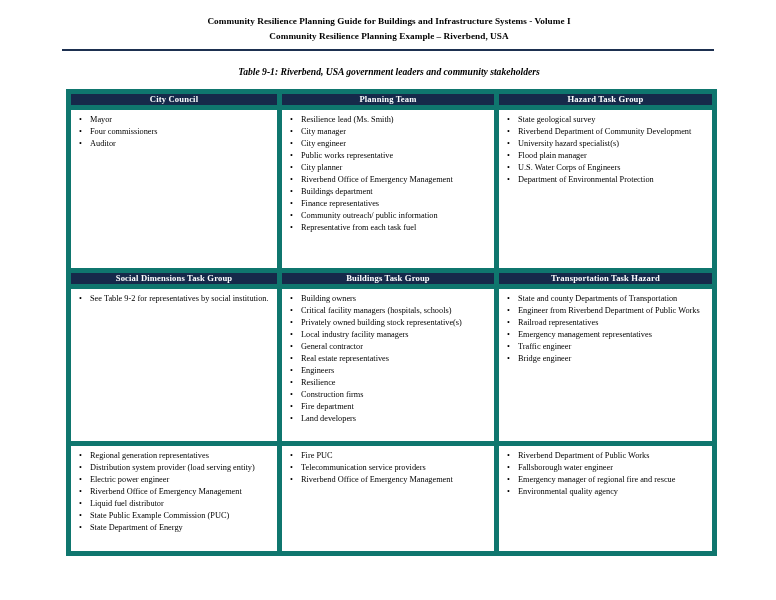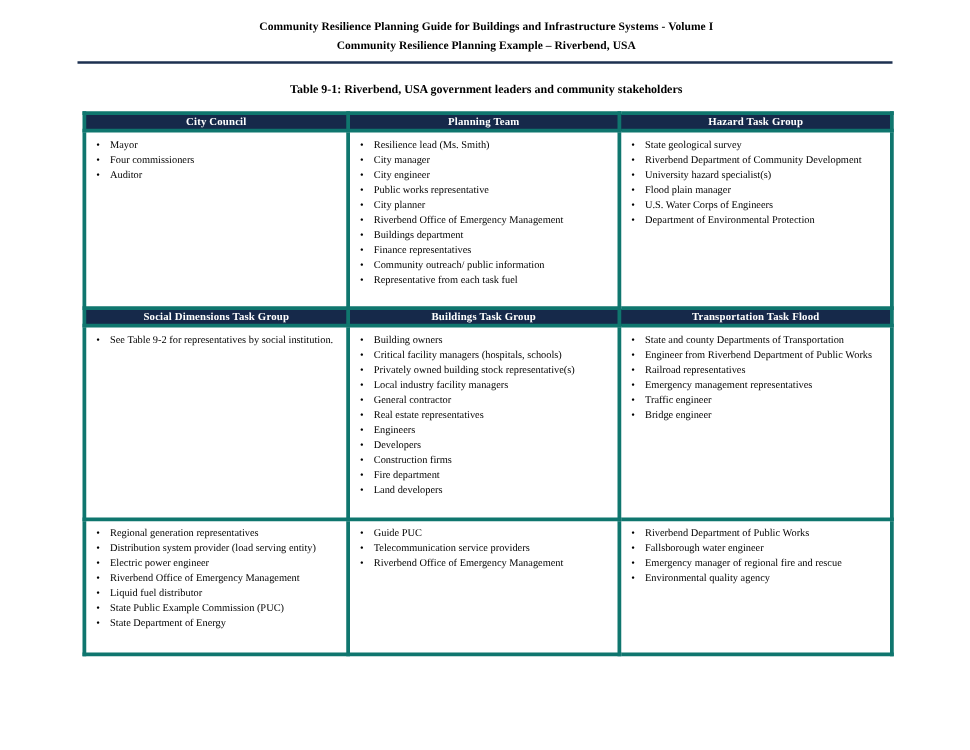--- a/index.html
+++ b/index.html
@@ -47,36 +47,37 @@
     background: #1d3050;
   }
 
   
   .table-caption {
     position: absolute;
     left: 66px;
     top: 65px;
     width: 646px;
     text-align: center;
+    font-style: italic;
     font-weight: bold;
     font-size: 9.6px;
     line-height: 13px;
   }
 
   
   .tbl {
     position: absolute;
     left: 66px;
     top: 89px;
     width: 646px;
     border-collapse: collapse;
     table-layout: fixed;
   }
   .tbl td {
-    border: 3px solid #0f766e;
+    border: 5px solid #0f766e;
     vertical-align: top;
     padding: 0;
   }
   .band-cell {
     background: #16294a;
     color: #ffffff;
     text-align: center;
     font-weight: bold;
     font-size: 8.6px;
     line-height: 11px;
@@ -104,21 +105,21 @@
   ul.items li::before {
     content: "\2022";
     position: absolute;
     left: 2px;
     top: -0.3px;
     font-size: 8.3px;
     line-height: 11.6px;
   }
 
   
-  .body-r1 { height: 139px; }
+  .body-r1 { height: 158px; }
   .body-r2 { height: 152px; }
   .body-r3 { height: 105px; }
 
   
   .page-number {
     position: absolute;
     left: 0;
     top: 561px;
     width: 776px;
     text-align: center;
@@ -188,41 +189,41 @@
               <li>U.S. Water Corps of Engineers</li>
               <li>Department of Environmental Protection</li>
             </ul>
           </div>
         </td>
       </tr>
 
       <tr>
         <td class="band-cell">Social Dimensions Task Group</td>
         <td class="band-cell">Buildings Task Group</td>
-        <td class="band-cell">Transportation Task Flood</td>
+        <td class="band-cell">Transportation Task Hazard</td>
       </tr>
       <tr>
         <td>
           <div class="body-r2">
             <ul class="items">
               <li>See Table 9-2 for representatives by social institution.</li>
             </ul>
           </div>
         </td>
         <td>
           <div class="body-r2">
             <ul class="items">
               <li>Building owners</li>
               <li>Critical facility managers (hospitals, schools)</li>
               <li>Privately owned building stock representative(s)</li>
               <li>Local industry facility managers</li>
               <li>General contractor</li>
               <li>Real estate representatives</li>
               <li>Engineers</li>
-              <li>Developers</li>
+              <li>Resilience</li>
               <li>Construction firms</li>
               <li>Fire department</li>
               <li>Land developers</li>
             </ul>
           </div>
         </td>
         <td>
           <div class="body-r2">
             <ul class="items">
               <li>State and county Departments of Transportation</li>
@@ -246,21 +247,21 @@
               <li>Riverbend Office of Emergency Management</li>
               <li>Liquid fuel distributor</li>
               <li>State Public Example Commission (PUC)</li>
               <li>State Department of Energy</li>
             </ul>
           </div>
         </td>
         <td>
           <div class="body-r3">
             <ul class="items">
-              <li>Guide PUC</li>
+              <li>Fire PUC</li>
               <li>Telecommunication service providers</li>
               <li>Riverbend Office of Emergency Management</li>
             </ul>
           </div>
         </td>
         <td>
           <div class="body-r3">
             <ul class="items">
               <li>Riverbend Department of Public Works</li>
               <li>Fallsborough water engineer</li>

